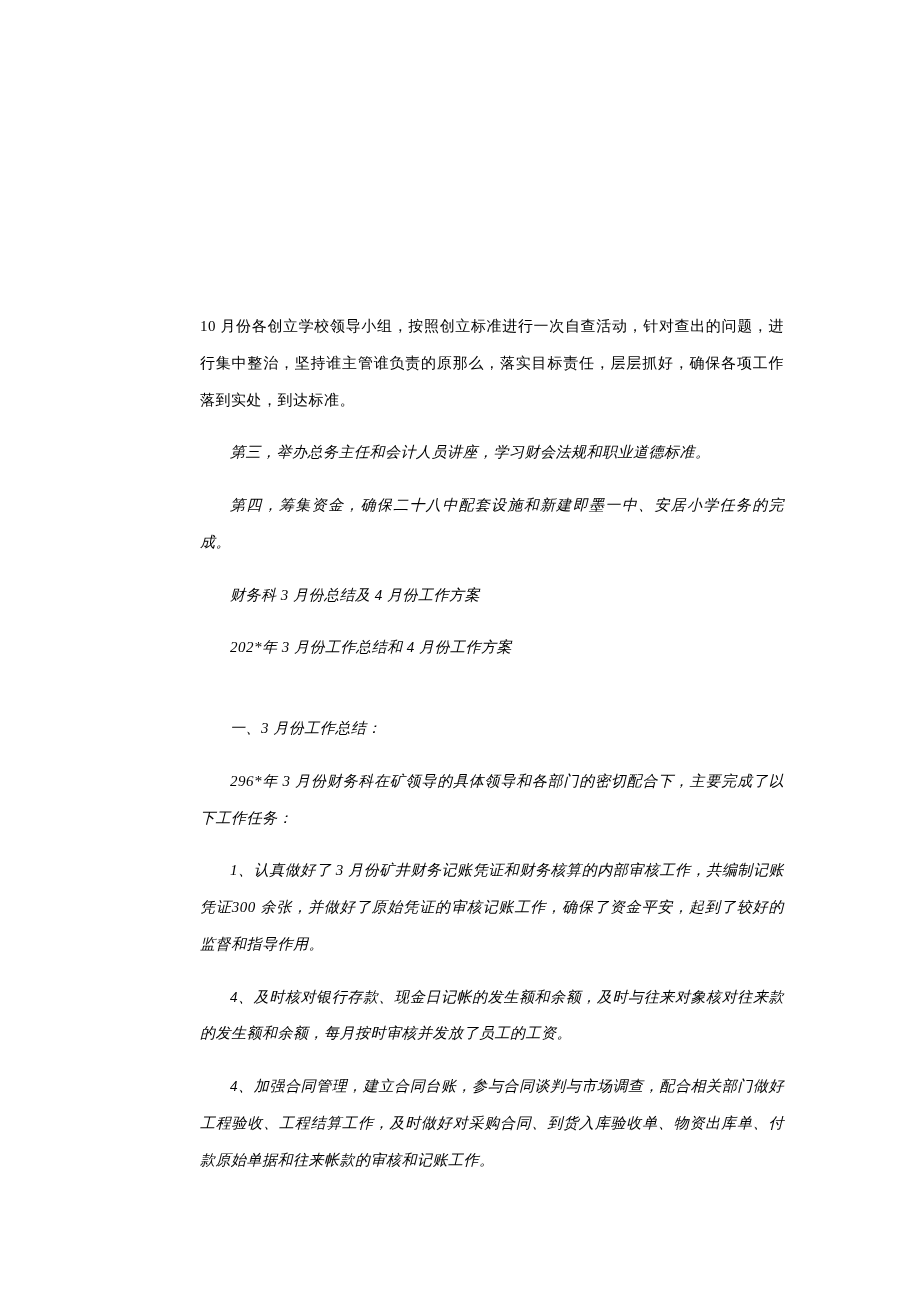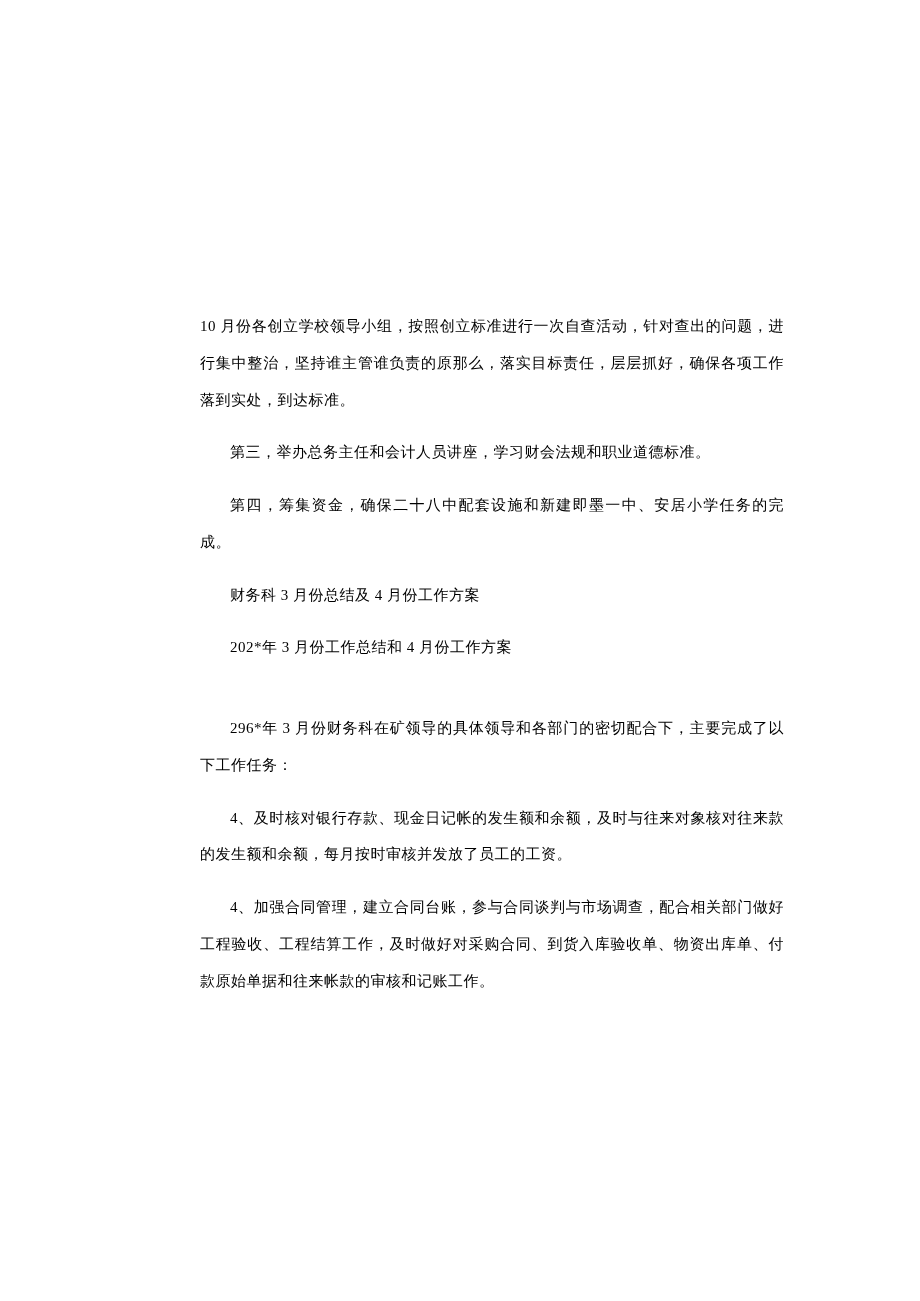--- a/index.html
+++ b/index.html
@@ -20,36 +20,39 @@
       line-height: 2.45;
       color: #000000;
       letter-spacing: 0.5px;
     }
     .para {
       text-align: justify;
       text-justify: inter-ideograph;
     }
     .indent {
       text-indent: 2em;
+      font-style: italic;
     }
     .no-indent {
       text-indent: 0;
     }
     .spacer {
       height: 12px;
     }
   </style>
 </head>
 <body>
 
 <div class="page">
   <div id="content">
       <div class="para no-indent">10 月份各创立学校领导小组，按照创立标准进行一次自查活动，针对查出的问题，进行集中整治，坚持谁主管谁负责的原那么，落实目标责任，层层抓好，确保各项工作落到实处，到达标准。</div>
       <div class="para indent">第三，举办总务主任和会计人员讲座，学习财会法规和职业道德标准。</div>
       <div class="para indent">第四，筹集资金，确保二十八中配套设施和新建即墨一中、安居小学任务的完成。</div>
       <div class="para indent">财务科 3 月份总结及 4 月份工作方案</div>
       <div class="para indent">202*年 3 月份工作总结和 4 月份工作方案</div>
       <div class="spacer"></div>
+      <div class="para indent">一、3 月份工作总结：</div>
       <div class="para indent">296*年 3 月份财务科在矿领导的具体领导和各部门的密切配合下，主要完成了以下工作任务：</div>
+      <div class="para indent">1、认真做好了 3 月份矿井财务记账凭证和财务核算的内部审核工作，共编制记账凭证300 余张，并做好了原始凭证的审核记账工作，确保了资金平安，起到了较好的监督和指导作用。</div>
       <div class="para indent">4、及时核对银行存款、现金日记帐的发生额和余额，及时与往来对象核对往来款的发生额和余额，每月按时审核并发放了员工的工资。</div>
       <div class="para indent">4、加强合同管理，建立合同台账，参与合同谈判与市场调查，配合相关部门做好工程验收、工程结算工作，及时做好对采购合同、到货入库验收单、物资出库单、付款原始单据和往来帐款的审核和记账工作。</div>
     </div>
 </div>
 
 </body></html>

